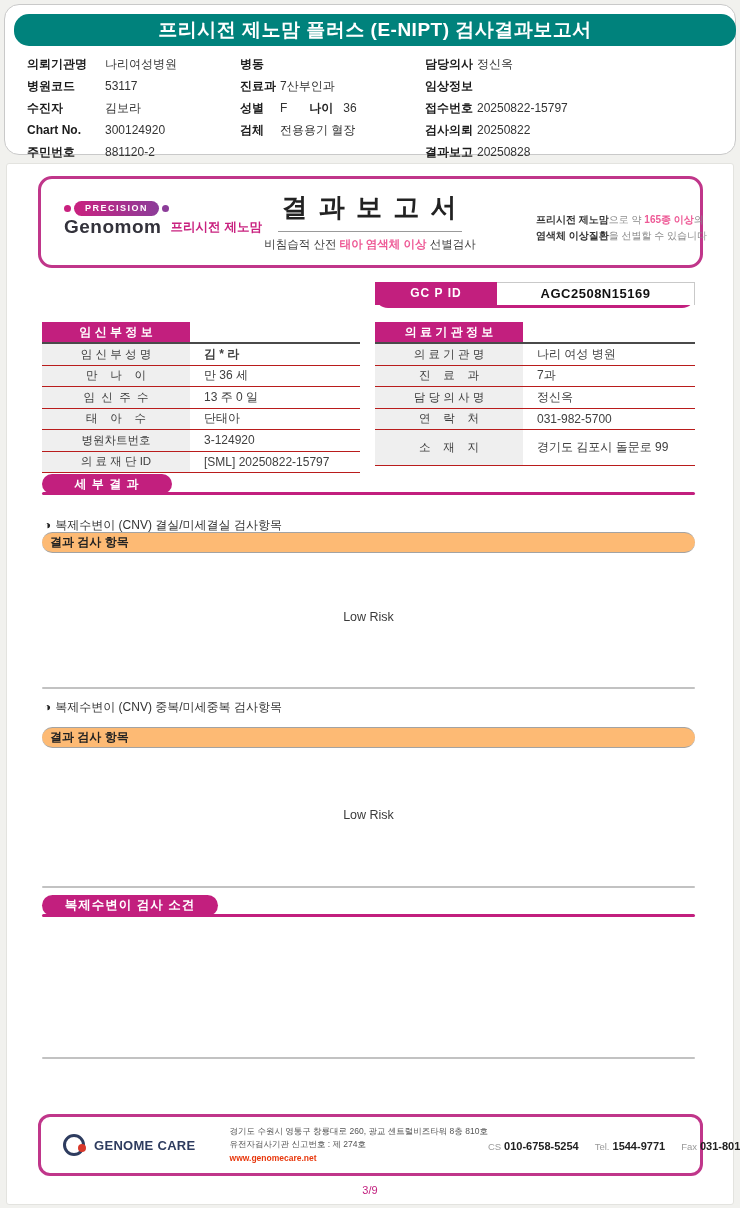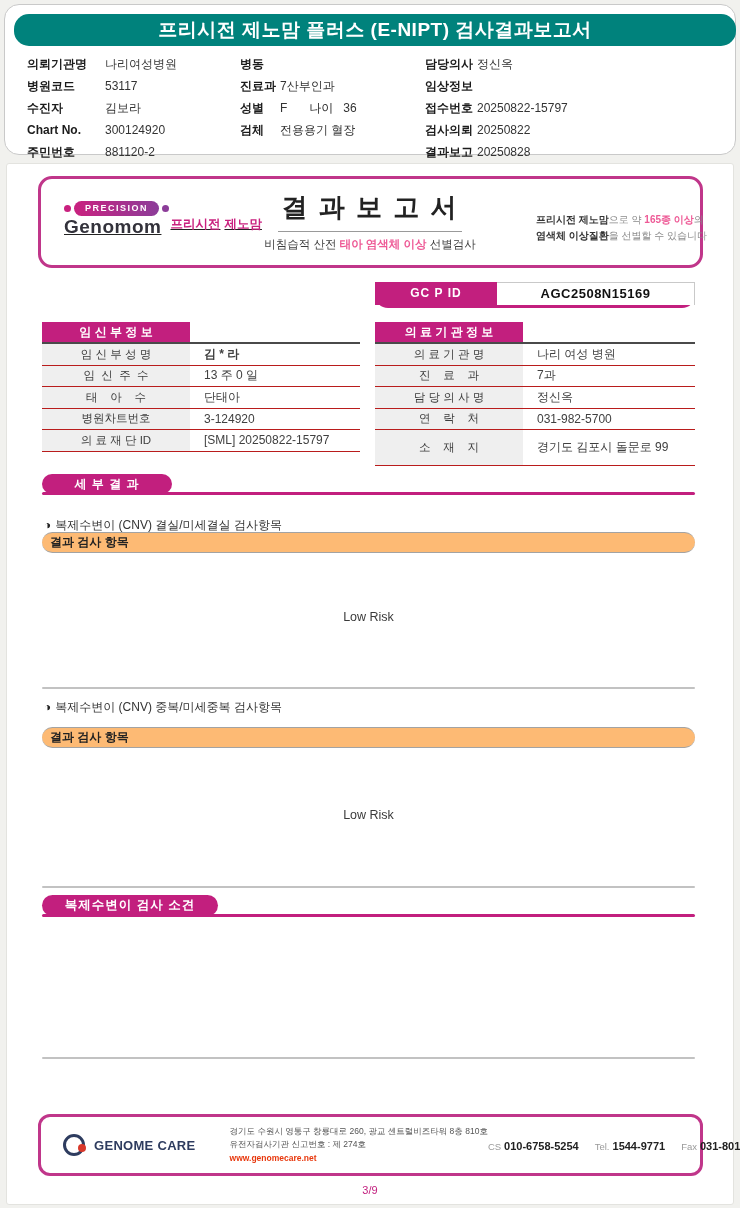--- a/index.html
+++ b/index.html
@@ -17,36 +17,36 @@
   .header-block { left:4px; top:4px; width:732px; height:151px; background:#fff; border:1px solid #c9c9c9; }
   .teal-bar { left:9px; top:9px; width:722px; height:32px; background:#00827c; color:#fff;
               font-size:19px; font-weight:bold; text-align:center; line-height:32px; letter-spacing:0.5px; }
   .ph-col { top:48px; }
   .ph-row { display:flex; align-items:center; height:22px; font-size:12px; }
   .ph-lbl { font-weight:bold; color:#1b1b1b; white-space:nowrap; }
   .ph-val { color:#333; white-space:nowrap; }
   .col1 { left:22px; } .col1 .ph-lbl { width:78px; }
   .col2 { left:235px; } .col2 .ph-lbl { width:40px; }
   .col3 { left:420px; } .col3 .ph-lbl { width:52px; }
-  .ph-lbl2 { font-weight:normal; width:34px; margin-left:22px; }
+  .ph-lbl2 { font-weight:bold; width:34px; margin-left:22px; }
   .ph-val2 { }
 
   
   .page { left:6px; top:163px; width:728px; height:1042px; background:#fff; border:1px solid #e3e3df; border-radius:3px; }
 
   
   .banner-box { left:38px; top:176px; width:665px; height:92px; background:#fff;
                 border:3px solid #c0368a; border-radius:14px; }
   .badge-row { left:64px; top:201px; display:flex; align-items:center; }
   .badge-dot { width:7px; height:7px; border-radius:50%; }
   .badge-dot.l { background:#c9217f; margin-right:3px; }
   .badge-dot.r { background:#8c3d99; margin-left:3px; }
   .badge-pill { background:linear-gradient(90deg,#c9217f,#8c3d99); color:#fff; font-size:9px; font-weight:bold;
                 letter-spacing:1.5px; padding:2px 11px 3px; border-radius:9px; }
-  .brand-row { left:64px; top:216px; display:flex; align-items:flex-start;text-decoration:underline; }
+  .brand-row { left:64px; top:216px; display:flex; align-items:center; }
   .brand-word { font-size:19px; font-weight:800; color:#33323b; letter-spacing:0.5px; }
   .brand-kr-light { font-size:12.5px; font-weight:600; color:#c9217f; margin-left:9px; }
   .brand-kr-bold { font-size:12.5px; font-weight:800; color:#c9217f; margin-left:4px; }
   .banner-center { left:230px; top:190px; width:280px; text-align:center; }
   .banner-title { display:inline-block; font-size:26px; font-weight:800; color:#222; letter-spacing:2px;
                   border-bottom:1.5px solid #9a9a9a; padding:0 4px 6px; white-space:pre; }
   .banner-sub { margin-top:5px; font-size:11.5px; color:#3c3c3c; white-space:nowrap; }
   .banner-sub .pink { color:#ee5a96; font-weight:bold; }
   .banner-note { left:536px; top:212px; font-size:10px; line-height:16px; color:#8b8b8b; white-space:nowrap; }
   .banner-note .b { color:#333; font-weight:bold; }
@@ -213,20 +213,24 @@
 </div>
 
 <div class="abs info-table left">
   <div class="tbl-head">임 신 부 정 보</div>
   <div class="tbl-body">
     <div class="tbl-row">
         <div class="tbl-lbl">임 신 부 성 명</div>
         <div class="tbl-val bold">김 * 라</div>
       </div>
     <div class="tbl-row">
+        <div class="tbl-lbl">만    나    이</div>
+        <div class="tbl-val">만 36 세</div>
+      </div>
+    <div class="tbl-row">
         <div class="tbl-lbl">임  신  주  수</div>
         <div class="tbl-val">13 주 0 일</div>
       </div>
     <div class="tbl-row">
         <div class="tbl-lbl">태    아    수</div>
         <div class="tbl-val">단태아</div>
       </div>
     <div class="tbl-row">
         <div class="tbl-lbl">병원차트번호</div>
         <div class="tbl-val">3-124920</div>

